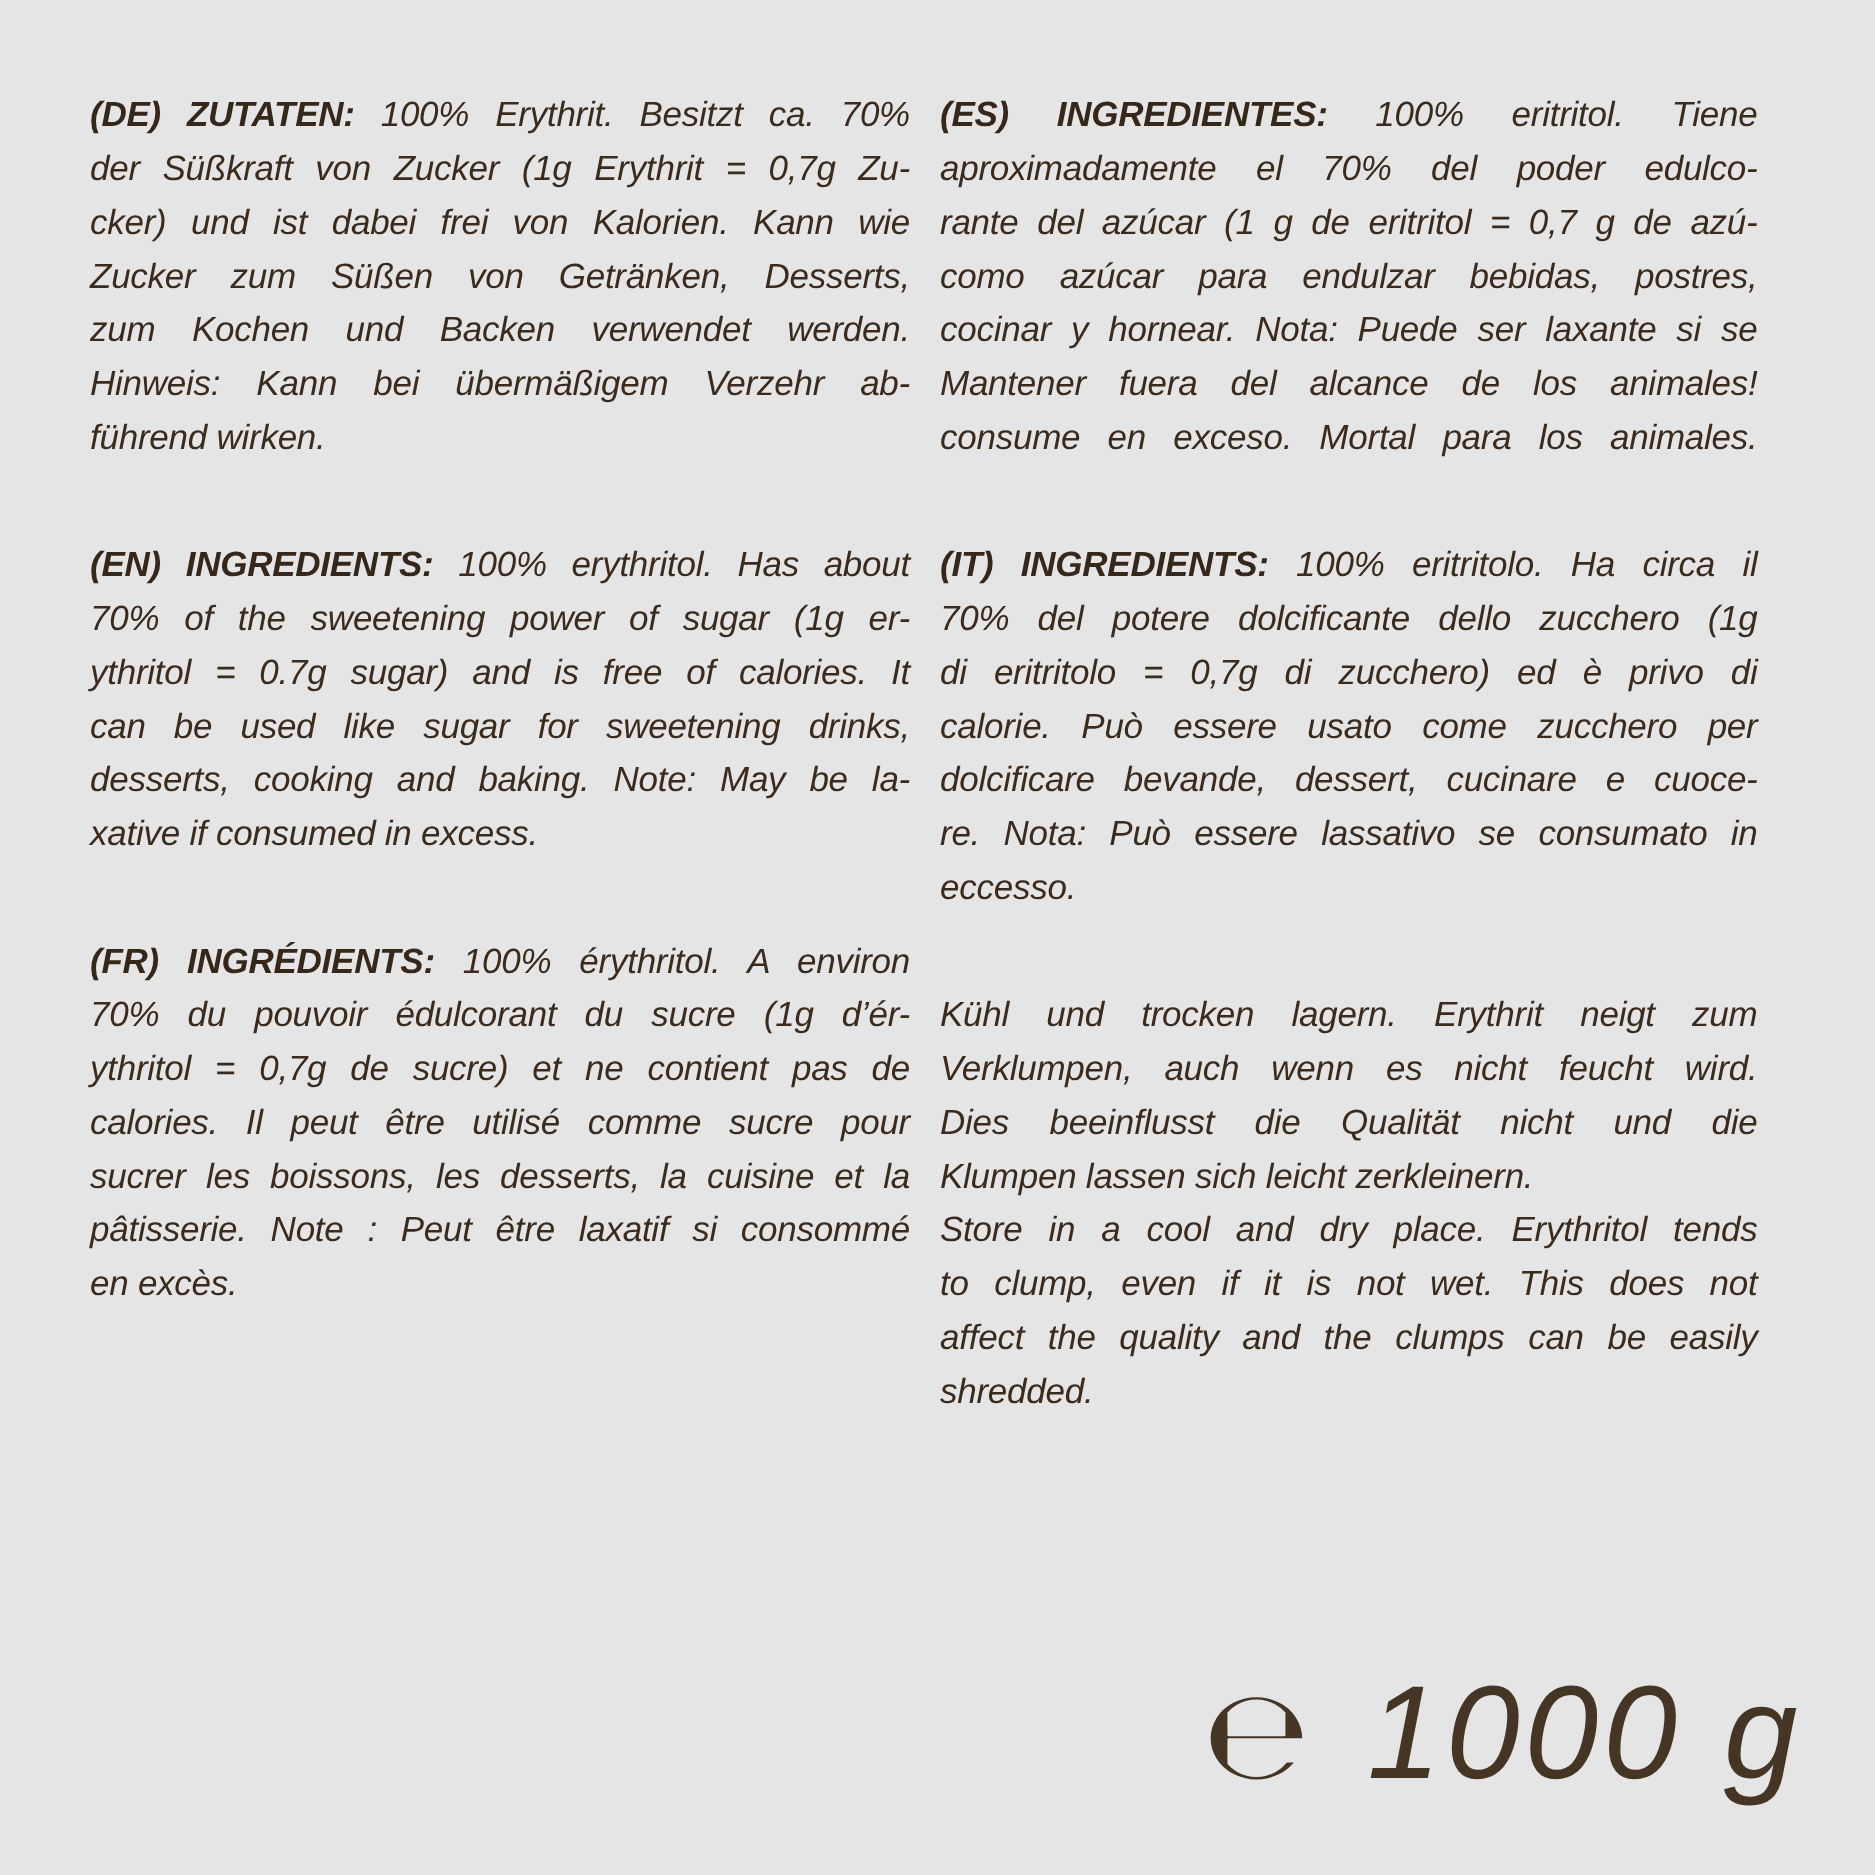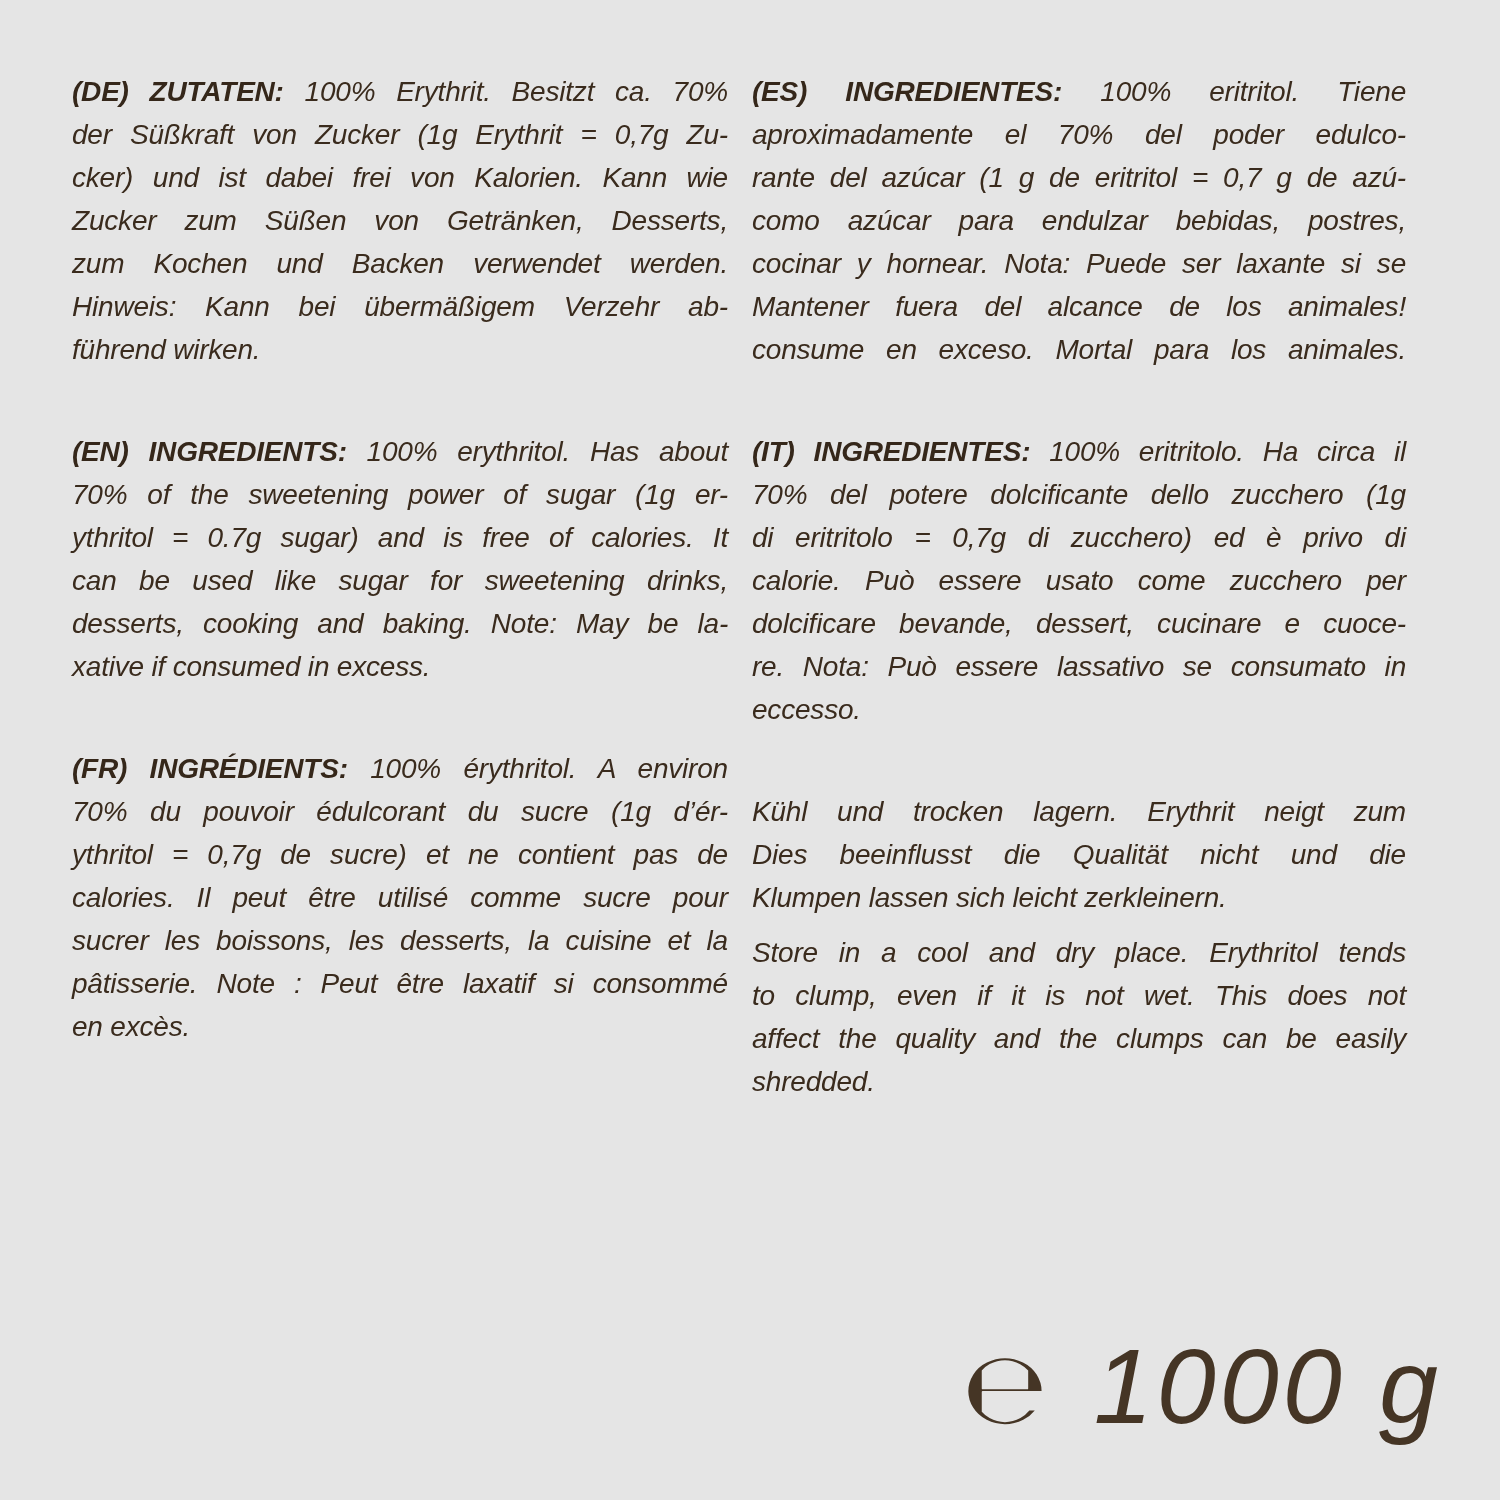--- a/index.html
+++ b/index.html
@@ -18,21 +18,21 @@
     font-style: italic;
   }
   .column {
     position: absolute;
     top: 70px;
   }
   #col-left  { left: 72px;  width: 656px; }
   #col-right { left: 752px; width: 654px; }
 
   .section { margin-bottom: 59px; }
-  .section.no-gap { margin-bottom: 12px; }
+  .section.no-gap { margin-bottom: 0; }
 
   .line {
     font-size: 28px;
     line-height: 43px;
     letter-spacing: -0.2px;
     text-align: justify;
     text-align-last: justify;
     text-justify: inter-word;
     white-space: normal;
   }
@@ -99,30 +99,31 @@
       <div class="section">
         <div class="line"><b>(ES) INGREDIENTES:</b> <span>100% eritritol. Tiene</span></div>
         <div class="line">aproximadamente el 70% del poder edulco-</div>
         <div class="line">rante del azúcar (1 g de eritritol = 0,7 g de azú-</div>
         <div class="line">como azúcar para endulzar bebidas, postres,</div>
         <div class="line">cocinar y hornear. Nota: Puede ser laxante si se</div>
         <div class="line">Mantener fuera del alcance de los animales!</div>
         <div class="line">consume en exceso. Mortal para los animales.</div>
       </div>
       <div class="section">
-        <div class="line"><b>(IT) INGREDIENTES:</b> <span>100% eritritolo. Ha circa il</span></div>
+        <div class="line"><b>(IT) INGREDIENTS:</b> <span>100% eritritolo. Ha circa il</span></div>
         <div class="line">70% del potere dolcificante dello zucchero (1g</div>
         <div class="line">di eritritolo = 0,7g di zucchero) ed è privo di</div>
         <div class="line">calorie. Può essere usato come zucchero per</div>
         <div class="line">dolcificare bevande, dessert, cucinare e cuoce-</div>
         <div class="line">re. Nota: Può essere lassativo se consumato in</div>
         <div class="line last">eccesso.</div>
       </div>
       <div class="section no-gap">
         <div class="line">Kühl und trocken lagern. Erythrit neigt zum</div>
+        <div class="line">Verklumpen, auch wenn es nicht feucht wird.</div>
         <div class="line">Dies beeinflusst die Qualität nicht und die</div>
         <div class="line last">Klumpen lassen sich leicht zerkleinern.</div>
       </div>
       <div class="section">
         <div class="line">Store in a cool and dry place. Erythritol tends</div>
         <div class="line">to clump, even if it is not wet. This does not</div>
         <div class="line">affect the quality and the clumps can be easily</div>
         <div class="line last">shredded.</div>
       </div>
     </div>

